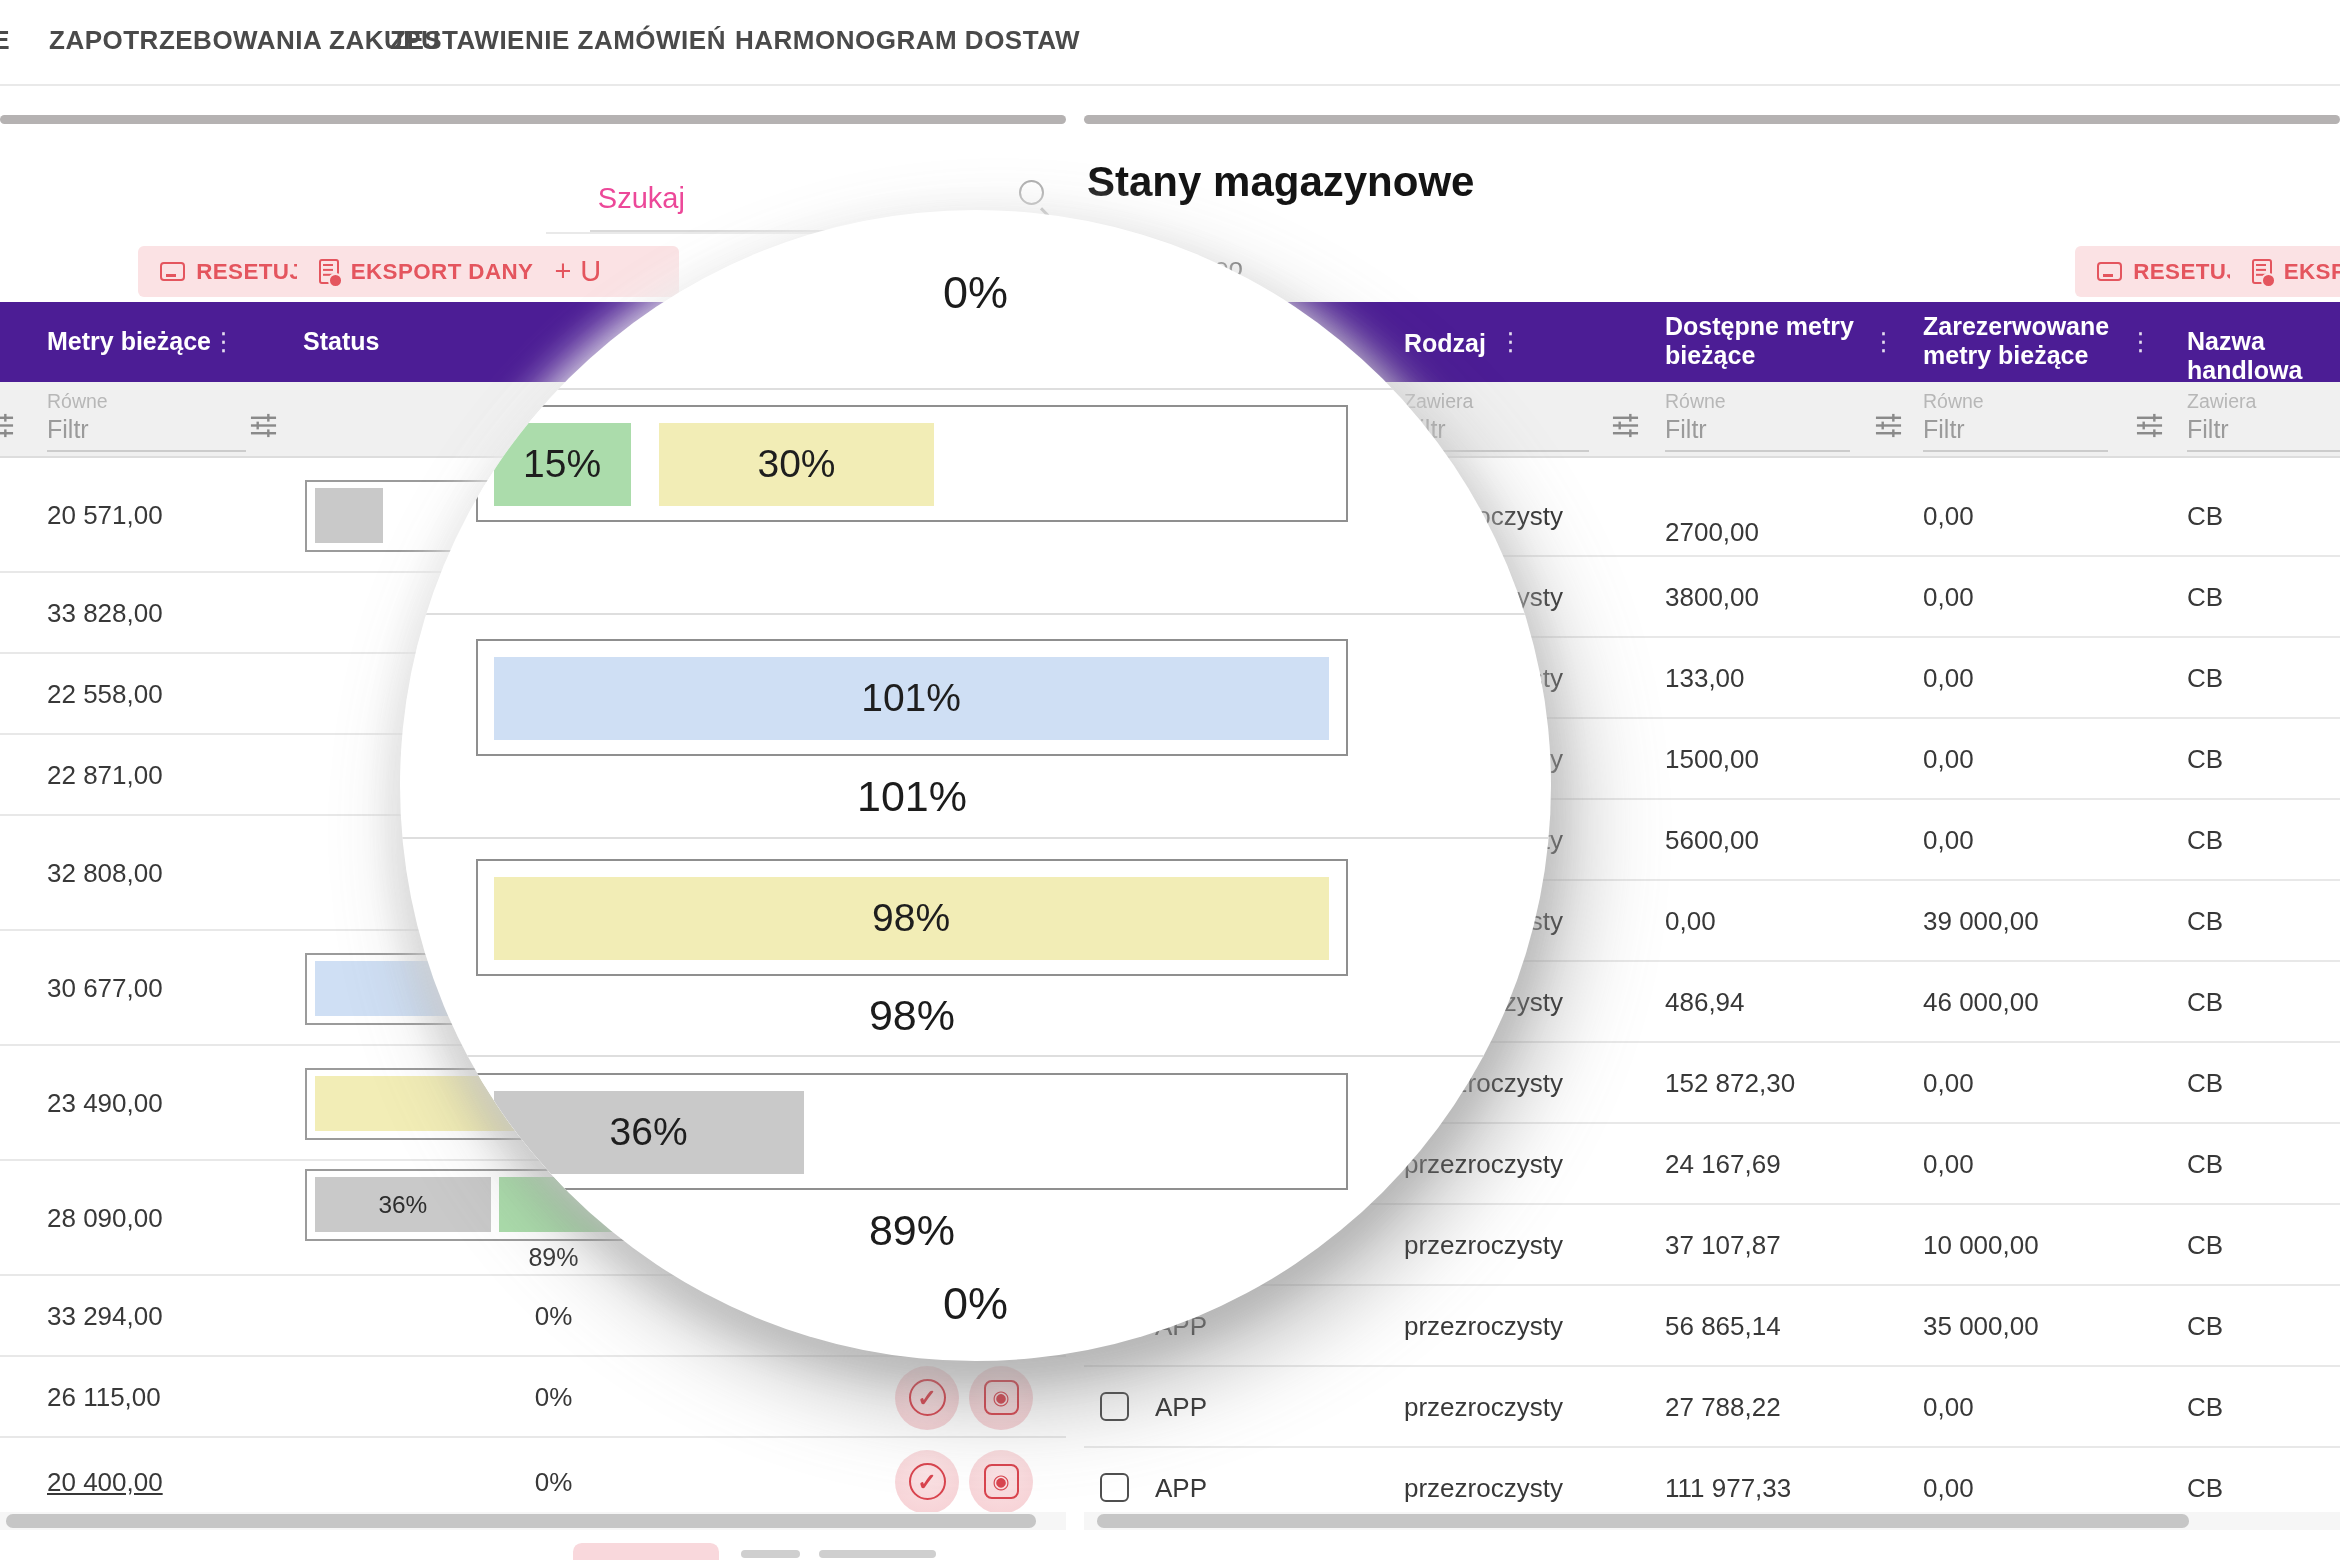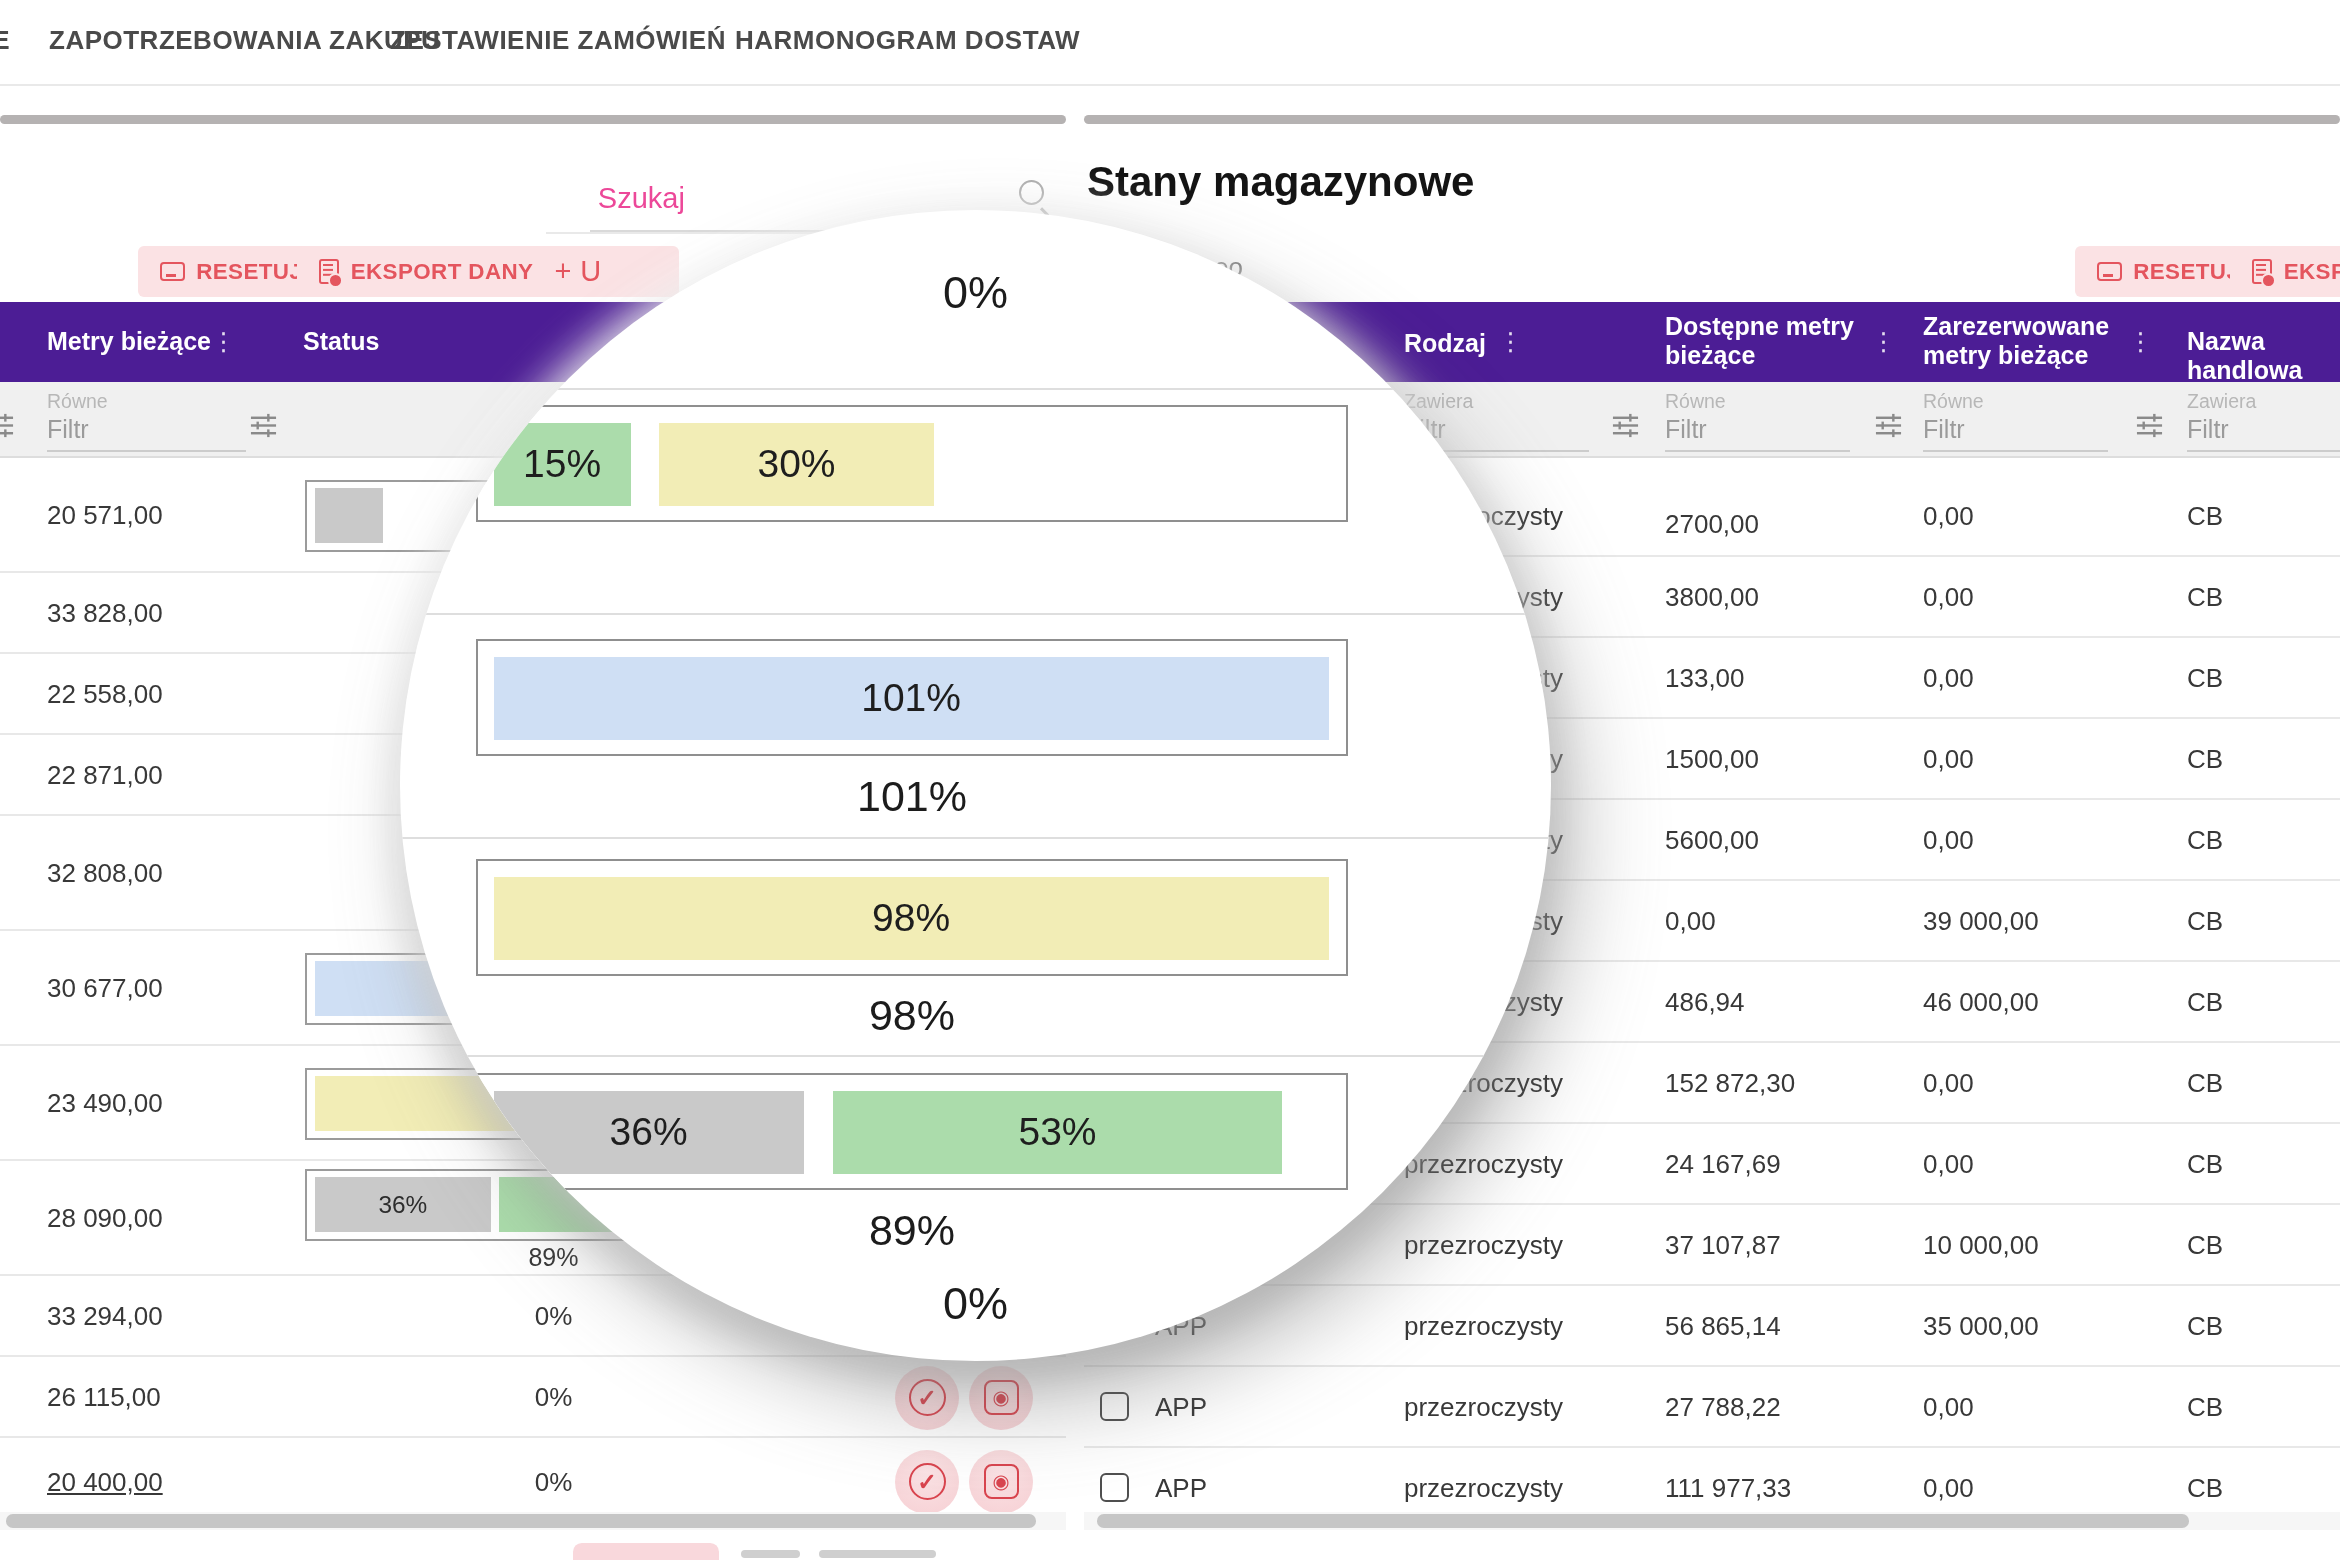--- a/index.html
+++ b/index.html
@@ -282,21 +282,21 @@
     </svg>
 
   <span class="fop" style="left:1103px;">Zawiera</span>
   <span class="fph" style="left:1103px;">Filtr</span>
   <span class="fline" style="left:1103px; width:153px;"></span>
 </div>
 
 <div class="abs rows" id="right-rows" style="left:1084px; top:458px; width:1256px; padding-top:17.6px;">
     <div class="trow" style="height: 81px;">
       <div class="cell" style="left: 320px; top: 0px; line-height: 81px;">przezroczysty</div>
-      <div class="cell" style="left: 581px; top: 8px; line-height: 81px;">2700,00</div>
+      <div class="cell" style="left: 581px; top: 16px; line-height: 81px;">2700,00</div>
       <div class="cell" style="left: 839px; top: 0px; line-height: 81px;">0,00</div>
       <div class="cell" style="left: 1103px; top: 0px; line-height: 81px;">CB</div>
     </div>
     <div class="trow" style="height: 81px;">
       <div class="cell" style="left: 320px; top: 0px; line-height: 81px;">przezroczysty</div>
       <div class="cell" style="left: 581px; top: 0px; line-height: 81px;">3800,00</div>
       <div class="cell" style="left: 839px; top: 0px; line-height: 81px;">0,00</div>
       <div class="cell" style="left: 1103px; top: 0px; line-height: 81px;">CB</div>
     </div>
     <div class="trow" style="height: 81px;">
@@ -390,18 +390,17 @@
     </div>
     <div class="lens-total" style="top: 562px;">101%</div>
     <div class="lens-sep" style="top: 627px;"></div>
     <div class="lens-box" style="top: 649px;">
       <div class="lens-seg" style="left: 15.6px; width: 835px; background: rgb(242, 237, 182);">98%</div>
     </div>
     <div class="lens-total" style="top: 781px;">98%</div>
     <div class="lens-sep" style="top: 845px;"></div>
     <div class="lens-box" style="top: 863px;">
       <div class="lens-seg" style="left: 15.6px; width: 310px; background: rgb(201, 201, 201);">36%</div>
-      <div class="lens-seg" style="left: 355px; width: 449px; background: rgb(171, 220, 171);">53%</div>
     </div>
     <div class="lens-total" style="top: 996px;">89%</div>
     <div class="lens-label" style="top: 1068px;">0%</div>
   </div>
 
 
 </body></html>

